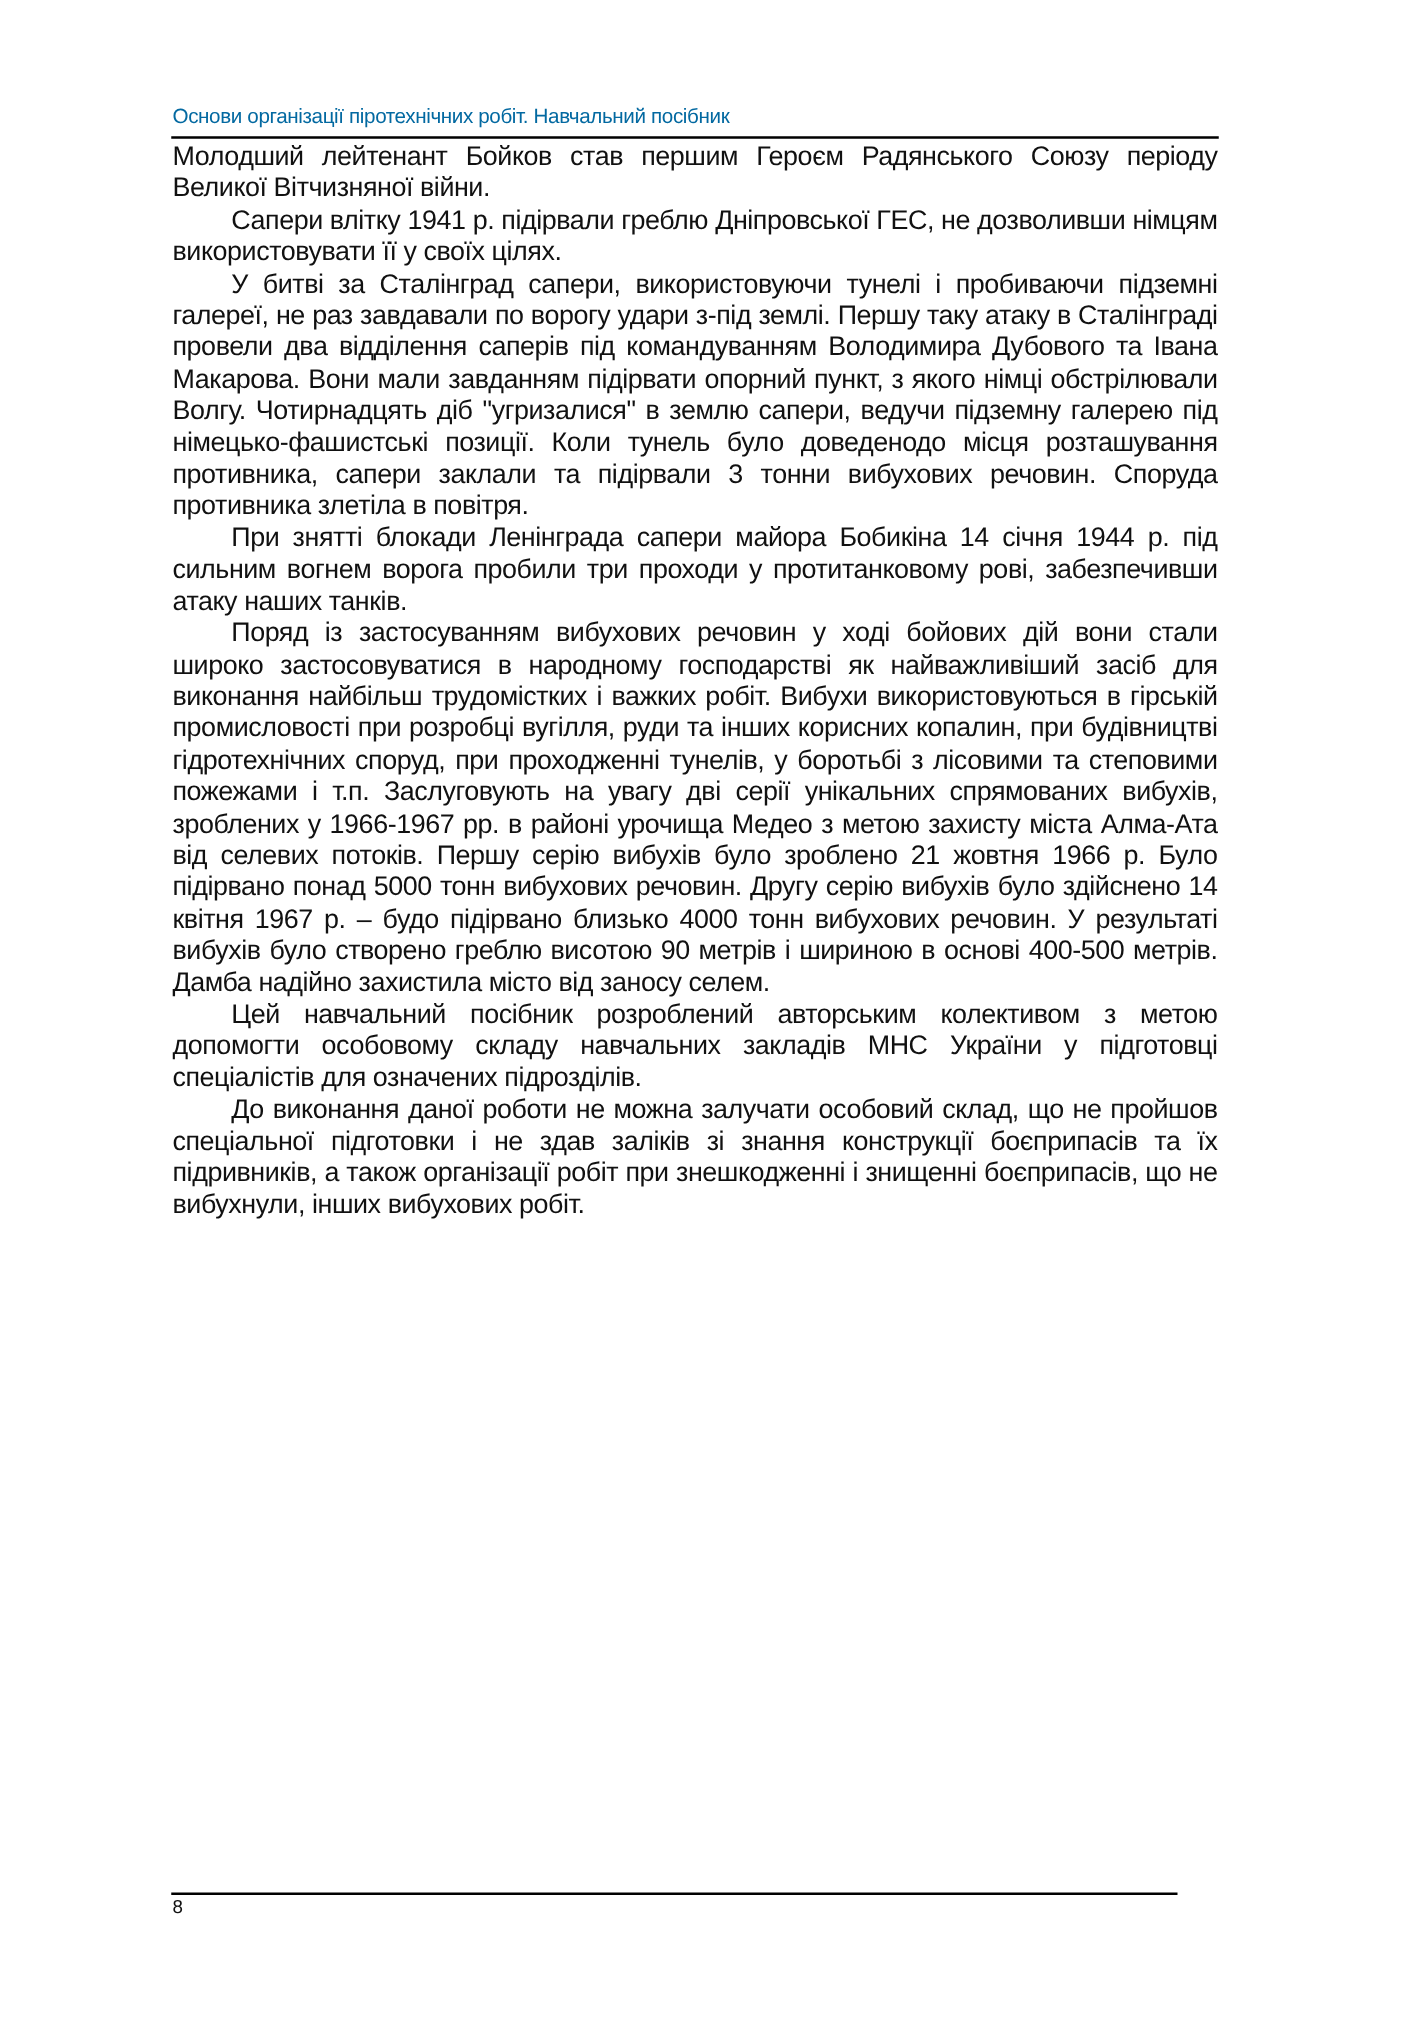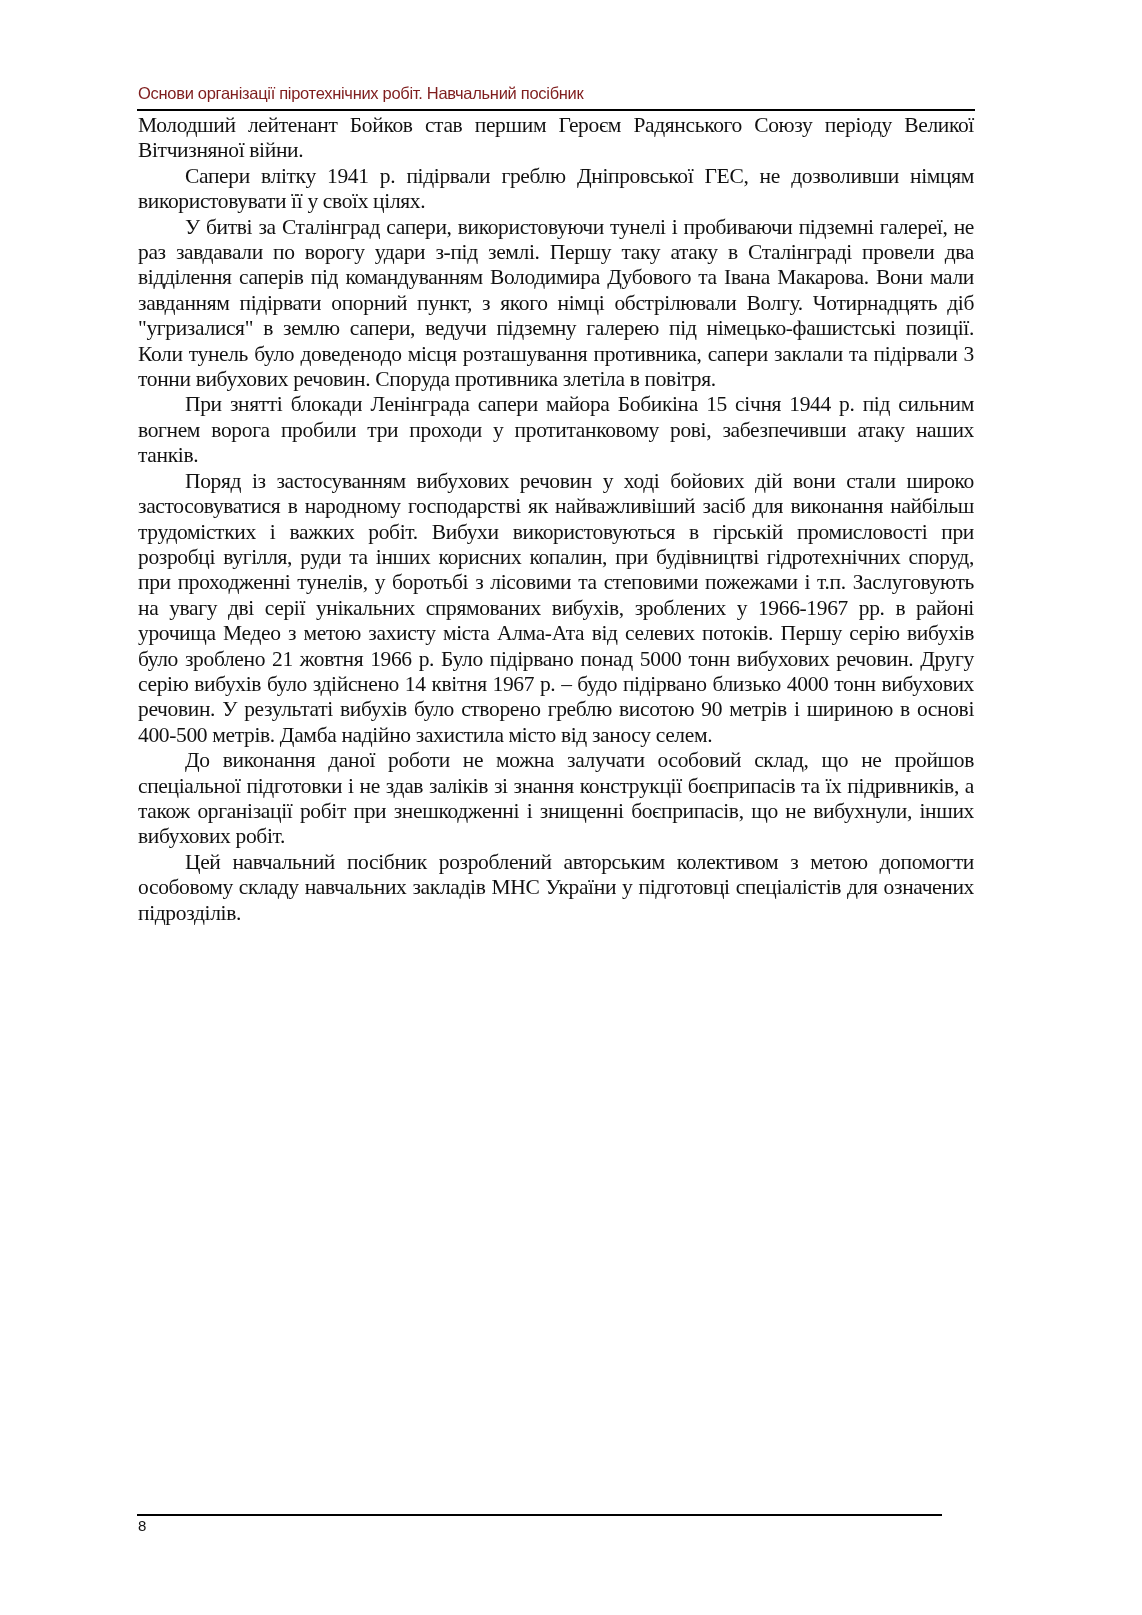--- a/index.html
+++ b/index.html
@@ -1,27 +1,27 @@
 <!DOCTYPE html>
 <html><head>
 <meta charset="utf-8">
 <style>
   html, body { margin:0; padding:0; background:#ffffff; }
   body { width:1142px; height:1615px; position:relative; overflow:hidden; }
   .header-title {
     position:absolute; left:138px; top:84px; width:840px;
-    font-family:"Liberation Sans", sans-serif; font-size:16.5px; color:#7f1d1d;
+    font-family:"Liberation Sans", sans-serif; font-size:16.5px; color:#0369a1;
     letter-spacing:-0.3px; white-space:nowrap;
   }
   .header-rule {
     position:absolute; left:137px; top:109px; width:838px; height:2px; background:#000;
   }
   .body-text {
     position:absolute; left:138px; top:113px; width:836px;
-    font-family:Liberation Serif, serif; font-size:21.5px; line-height:25.4px;
+    font-family:Liberation Sans, sans-serif; font-size:21.5px; line-height:25.4px;
     color:#111; text-align:justify; letter-spacing:-0.35px;
   }
   .body-text p { margin:0; text-indent:0; }
   .body-text p.indent { text-indent:47px; }
   .footer-rule {
     position:absolute; left:137px; top:1514px; width:805px; height:2px; background:#000;
   }
   .page-number {
     position:absolute; left:138px; top:1517px;
     font-family:"Liberation Sans", sans-serif; font-size:15px; color:#111;
@@ -30,20 +30,20 @@
 </head>
 <body>
 
 <div class="header-title">Основи організації піротехнічних робіт. Навчальний посібник</div>
 <div class="header-rule"></div>
 
 <div class="body-text">
   <p>Молодший лейтенант Бойков став першим Героєм Радянського Союзу періоду Великої Вітчизняної війни.</p>
   <p class="indent">Сапери влітку 1941 р. підірвали греблю Дніпровської ГЕС, не дозволивши німцям використовувати її у своїх цілях.</p>
   <p class="indent">У битві за Сталінград сапери, використовуючи тунелі і пробиваючи підземні галереї, не раз завдавали по ворогу удари з-під землі. Першу таку атаку в Сталінграді провели два відділення саперів під командуванням Володимира Дубового та Івана Макарова. Вони мали завданням підірвати опорний пункт, з якого німці обстрілювали Волгу. Чотирнадцять діб "угризалися" в землю сапери, ведучи підземну галерею під німецько-фашистські позиції. Коли тунель було доведенодо місця розташування противника, сапери заклали та підірвали 3 тонни вибухових речовин. Споруда противника злетіла в повітря.</p>
-  <p class="indent">При знятті блокади Ленінграда сапери майора Бобикіна 15 січня 1944 р. під сильним вогнем ворога пробили три проходи у протитанковому рові, забезпечивши атаку наших танків.</p>
+  <p class="indent">При знятті блокади Ленінграда сапери майора Бобикіна 14 січня 1944 р. під сильним вогнем ворога пробили три проходи у протитанковому рові, забезпечивши атаку наших танків.</p>
   <p class="indent">Поряд із застосуванням вибухових речовин у ході бойових дій вони стали широко застосовуватися в народному господарстві як найважливіший засіб для виконання найбільш трудомістких і важких робіт. Вибухи  використовуються в гірській промисловості при розробці вугілля, руди та інших корисних копалин, при будівництві гідротехнічних споруд, при проходженні тунелів, у боротьбі з лісовими та степовими пожежами і т.п. Заслуговують на увагу дві серії унікальних спрямованих вибухів, зроблених у 1966-1967 рр. в районі урочища Медео з метою захисту міста Алма-Ата від селевих потоків. Першу серію вибухів було зроблено 21 жовтня 1966 р. Було підірвано понад 5000 тонн вибухових речовин. Другу серію вибухів було здійснено 14 квітня 1967 р. – будо підірвано близько 4000 тонн вибухових речовин. У результаті вибухів було створено греблю висотою 90 метрів і шириною в основі 400-500 метрів. Дамба надійно захистила місто від заносу селем.</p>
+  <p class="indent">Цей навчальний посібник розроблений авторським колективом з метою допомогти особовому складу навчальних закладів МНС України у підготовці спеціалістів для означених підрозділів.</p>
   <p class="indent">До виконання даної роботи не можна залучати особовий склад, що не пройшов спеціальної підготовки і не здав заліків зі знання конструкції боєприпасів та їх підривників, а також організації робіт при знешкодженні і знищенні боєприпасів, що не вибухнули, інших вибухових робіт.</p>
-  <p class="indent">Цей навчальний посібник розроблений авторським колективом з метою допомогти особовому складу навчальних закладів МНС України у підготовці спеціалістів для означених підрозділів.</p>
 </div>
 
 <div class="footer-rule"></div>
 <div class="page-number">8</div>
 
 </body></html>

